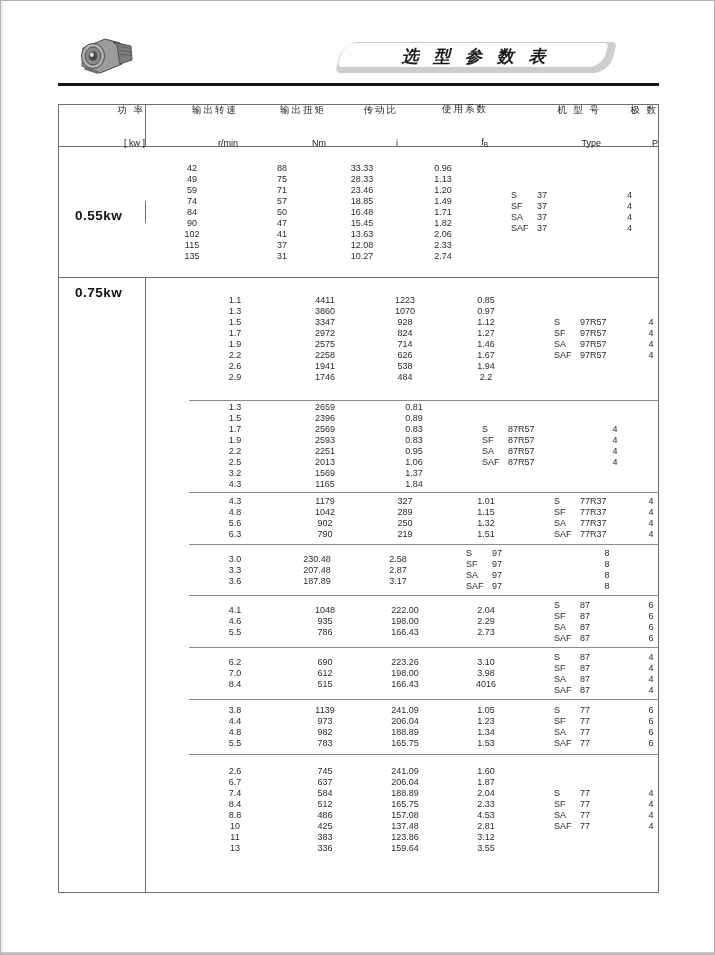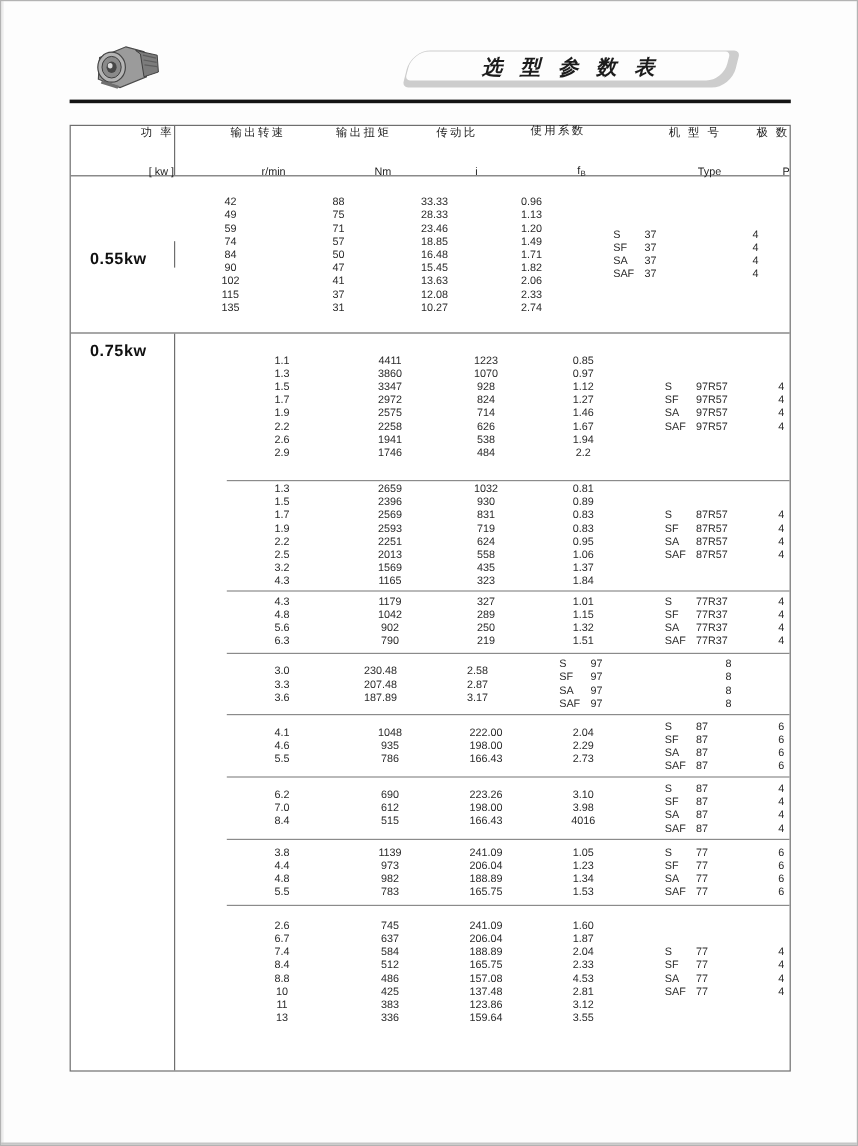--- a/index.html
+++ b/index.html
@@ -250,30 +250,20 @@
                 <div class="ncol c-torque">
                   <div class="line">2659</div>
                   <div class="line">2396</div>
                   <div class="line">2569</div>
                   <div class="line">2593</div>
                   <div class="line">2251</div>
                   <div class="line">2013</div>
                   <div class="line">1569</div>
                   <div class="line">1165</div>
                 </div>
-                <div class="ncol c-ratio">
-                  <div class="line">1032</div>
-                  <div class="line">930</div>
-                  <div class="line">831</div>
-                  <div class="line">719</div>
-                  <div class="line">624</div>
-                  <div class="line">558</div>
-                  <div class="line">435</div>
-                  <div class="line">323</div>
-                </div>
                 <div class="ncol c-factor">
                   <div class="line">0.81</div>
                   <div class="line">0.89</div>
                   <div class="line">0.83</div>
                   <div class="line">0.83</div>
                   <div class="line">0.95</div>
                   <div class="line">1.06</div>
                   <div class="line">1.37</div>
                   <div class="line">1.84</div>
                 </div>

